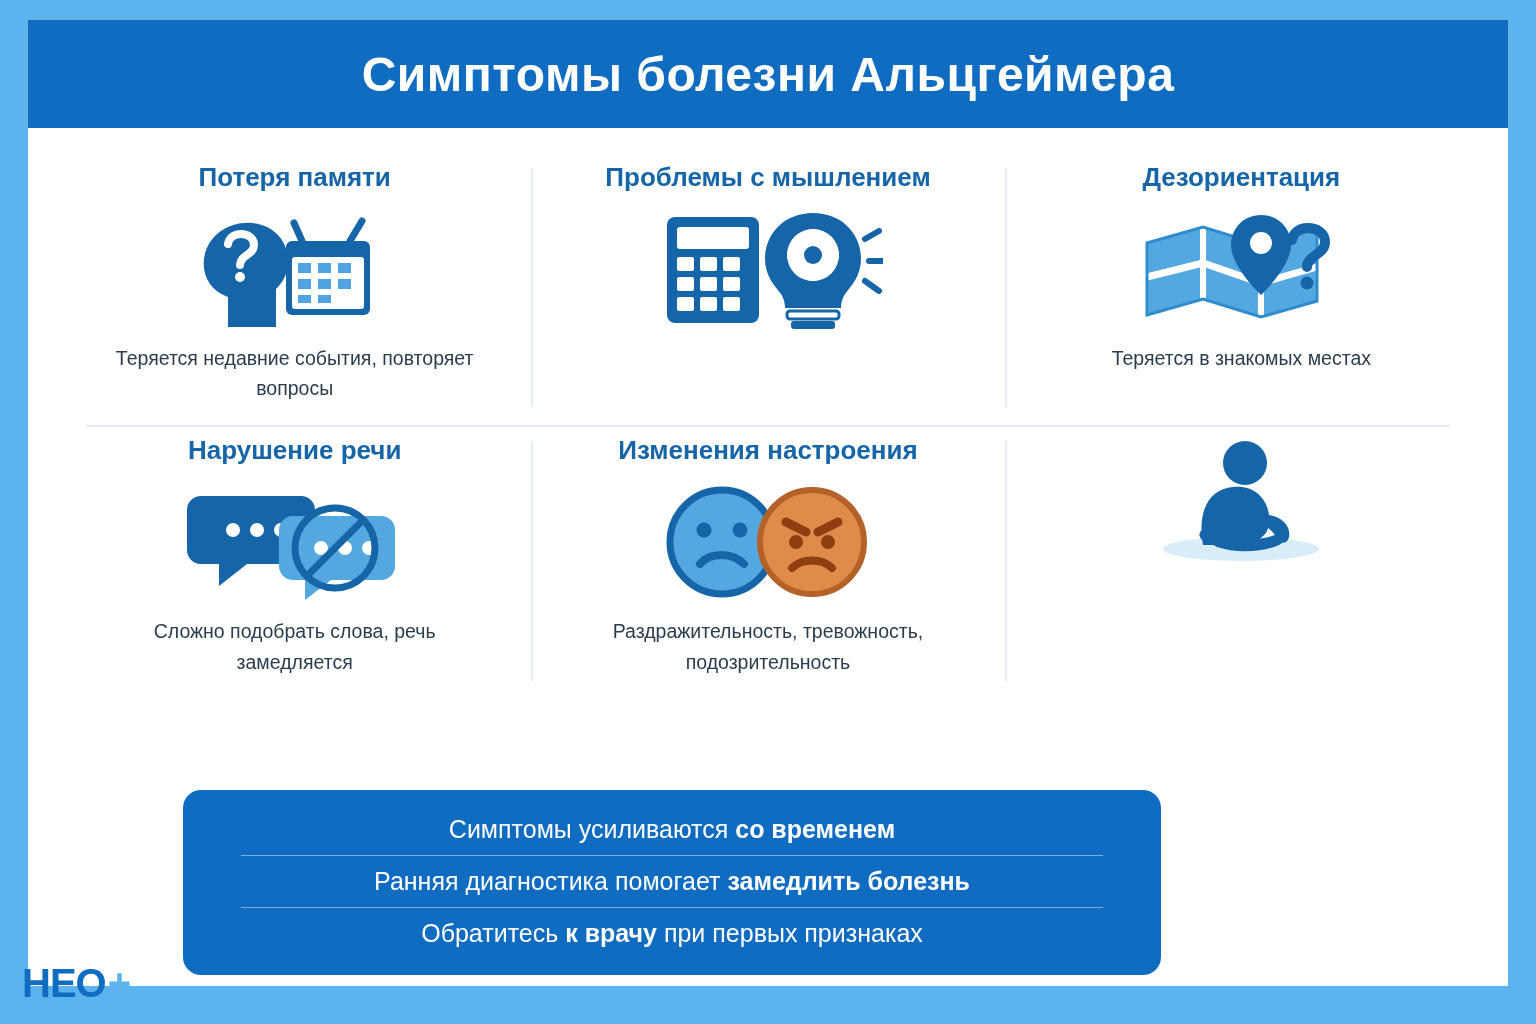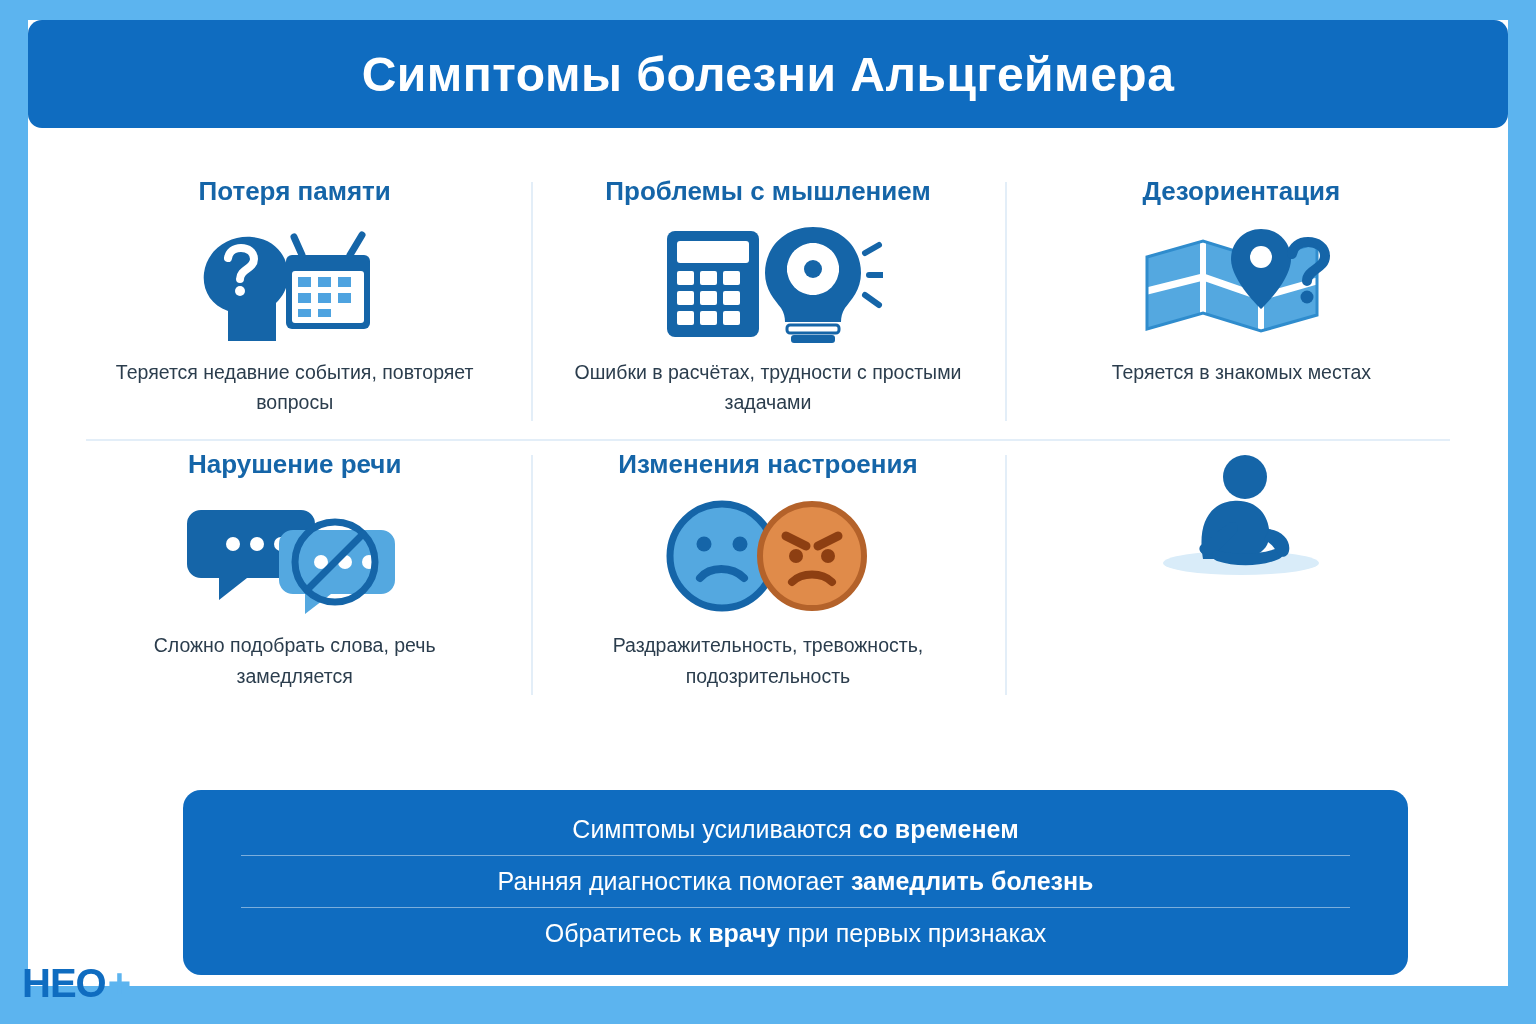--- a/index.html
+++ b/index.html
@@ -21,32 +21,31 @@
     height: 966px;
     background: #ffffff;
     box-shadow: 0 0 0 0 rgba(0,0,0,0);
   }
   .title-bar {
     height: 108px;
     background: #0f6cc0;
     display: flex;
     align-items: center;
     justify-content: center;
-    border-radius: 14px;
   }
   .title-bar h1 {
     margin: 0;
     color: #ffffff;
     font-size: 48px;
     font-weight: bold;
     letter-spacing: 0.5px;
   }
   .grid {
     position: relative;
-    padding: 40px 30px 0 30px;
+    padding: 26px 30px 0 30px;
     display: grid;
     grid-template-columns: 1fr 1fr 1fr;
     grid-template-rows: auto auto;
   }
   .cell {
     position: relative;
     padding: 8px 16px 18px 16px;
     text-align: center;
   }
   .cell.col-mid::before,
@@ -81,21 +80,21 @@
     margin: 8px auto 0 auto;
     font-size: 19.5px;
     color: #2b3d4d;
     line-height: 1.55;
     max-width: 400px;
   }
   .footer-box {
     position: absolute;
     left: 155px;
     top: 770px;
-    width: 1225px;
+    width: 978px;
     background: #0f6cc0;
     border-radius: 18px;
     padding: 14px 0 16px 0;
   }
   .footer-line {
     text-align: center;
     color: #ffffff;
     font-size: 25px;
     padding: 11px 0;
     font-weight: 500;
@@ -195,21 +194,20 @@
             <path d="M178 32 L171 39"></path>
               <path d="M149 61 L142 68"></path>
           </g>
           <g stroke="#1565a8" stroke-width="6" stroke-linecap="round">
             <path d="M212 34 L226 26"></path>
             <path d="M216 56 L230 56"></path>
             <path d="M212 76 L226 86"></path>
           </g>
         </svg>
       </div>
-      <p>Ошибки в расчётах, трудности с простыми задачами</p>
     </div>
 
     <div class="cell col-right">
       <h2>Дезориентация</h2>
       <div class="icon-wrap">
         <svg width="220" height="128" viewBox="0 0 220 128">
           <path d="M16 38 L72 22 L130 40 L186 24 L186 96 L130 112 L72 94 L16 110 Z" fill="#54a8e0"></path>
           <path d="M72 22 L72 94" stroke="#ffffff" stroke-width="6" fill="none"></path>
           <path d="M130 40 L130 112" stroke="#ffffff" stroke-width="6" fill="none"></path>
           <path d="M16 72 L72 58 L130 78 L186 62" stroke="#ffffff" stroke-width="7" fill="none"></path>

